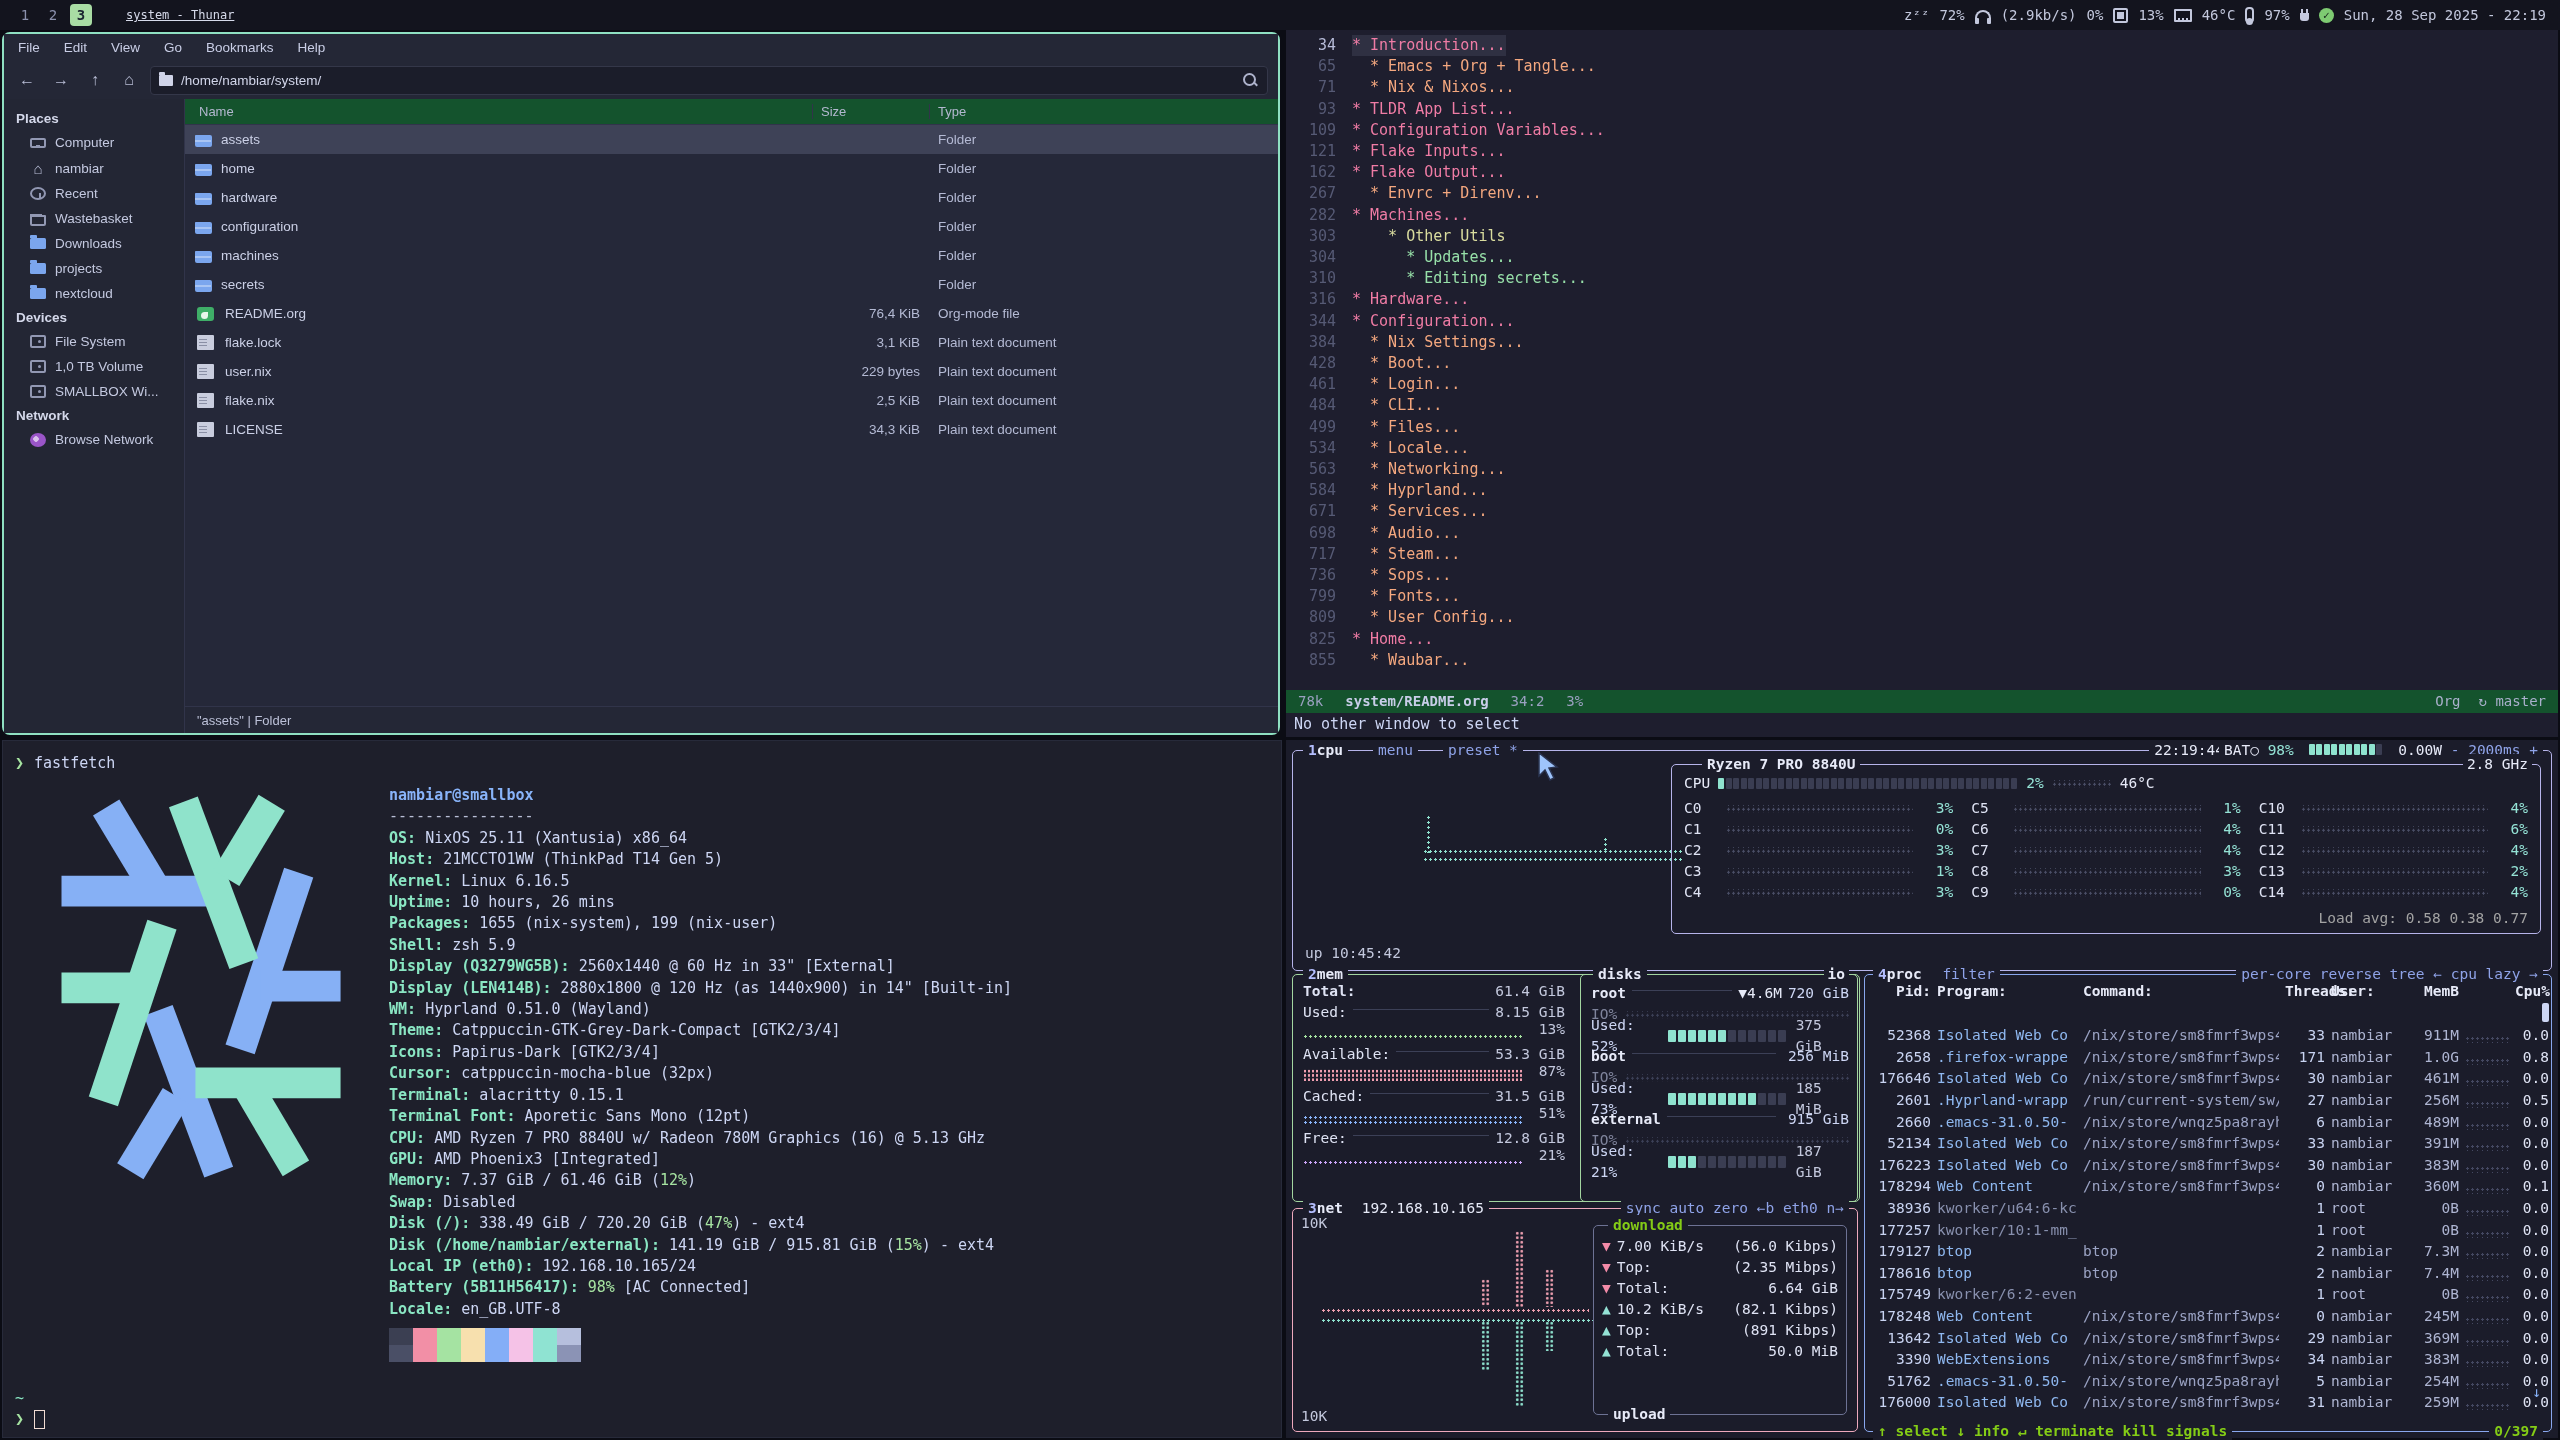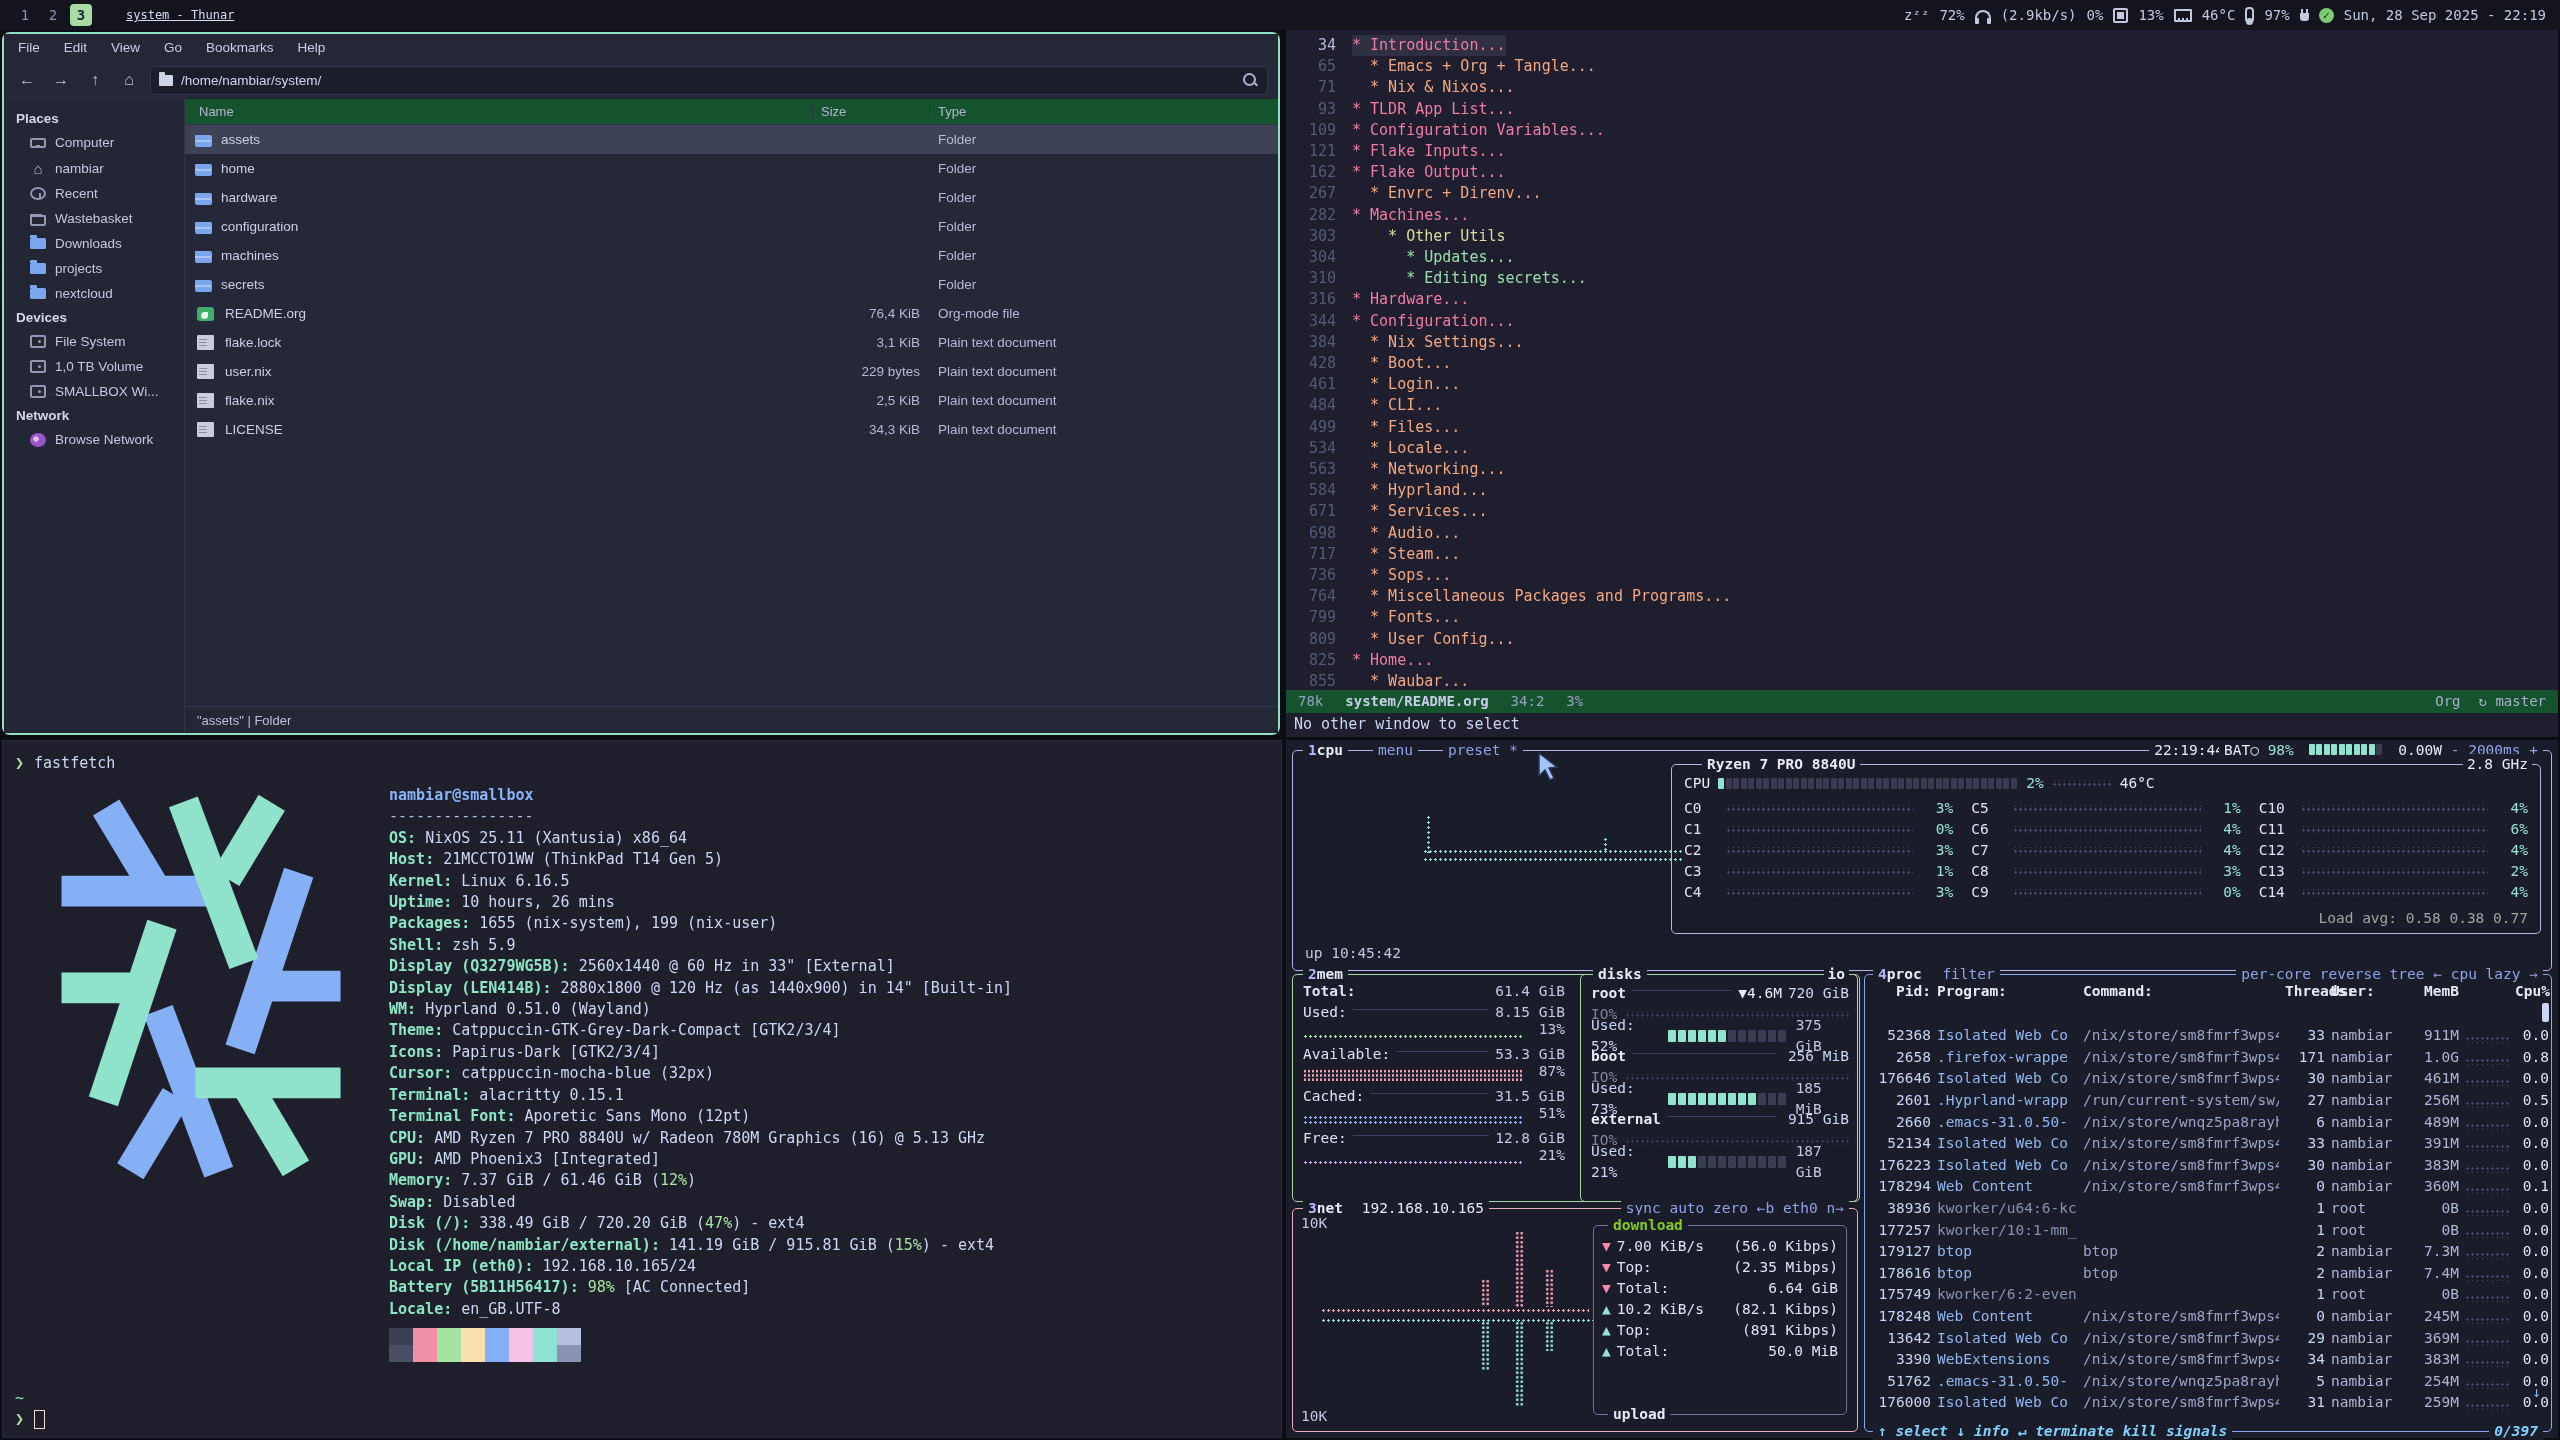--- a/index.html
+++ b/index.html
@@ -134,21 +134,21 @@
 
   
   #btop{left:1286px;top:740px;width:1272px;height:698px;background:#1b1c2a;
     font:14.5px/21px "DejaVu Sans Mono",monospace;color:#cdd6f4;}
   .bbox{position:absolute;border:1px solid;border-radius:5px;box-sizing:border-box;}
   .blabel{position:absolute;top:-11px;background:#1b1c2a;padding:0 5px;white-space:nowrap;}
   .bfoot{position:absolute;bottom:-11px;background:#1b1c2a;padding:0 5px;white-space:nowrap;}
   .bnum{color:#b4befe;font-weight:bold;}
   .btitle{color:#e7eaf8;font-weight:bold;}
   .bopt{color:#8fa3e8;}
-  .hl{color:#7dd3fc;font-weight:bold;font-style:italic;}
+  .hl{color:#84cc16;font-weight:bold;}
   .dim{color:#7f849c;}
   .teal{color:#94e2d5;}
   .white{color:#e7eaf8;}
   #cpu-box{left:6px;top:10px;width:1260px;height:221px;border-color:#b6b4ea;}
   #cpu-box .bat-meter{display:inline-flex;margin:0 6px;}
   .blk{display:inline-block;width:8px;height:12px;margin-right:2px;border-radius:1px;}
   .blk.on{background:#8fe3cf;} .blk.off{background:#3a3d52;}
   .sm .blk{width:6px;height:11px;margin-right:1.5px;}
   #ryzen{position:absolute;right:10px;top:13px;width:868px;height:168px;border:1px solid #b6b4ea;border-radius:5px;}
   #ryzen .blabel{left:30px;}
@@ -598,24 +598,20 @@
       <div class="eline">
         <span class="lnum">717</span>
         <span class="etext l2">  * Steam...</span>
       </div>
 
       <div class="eline">
         <span class="lnum">736</span>
         <span class="etext l2">  * Sops...</span>
       </div>
 
-      <div class="eline">
-        <span class="lnum">764</span>
-        <span class="etext l2">  * Miscellaneous Packages and Programs...</span>
-      </div>
 
       <div class="eline">
         <span class="lnum">799</span>
         <span class="etext l2">  * Fonts...</span>
       </div>
 
       <div class="eline">
         <span class="lnum">809</span>
         <span class="etext l2">  * User Config...</span>
       </div>

